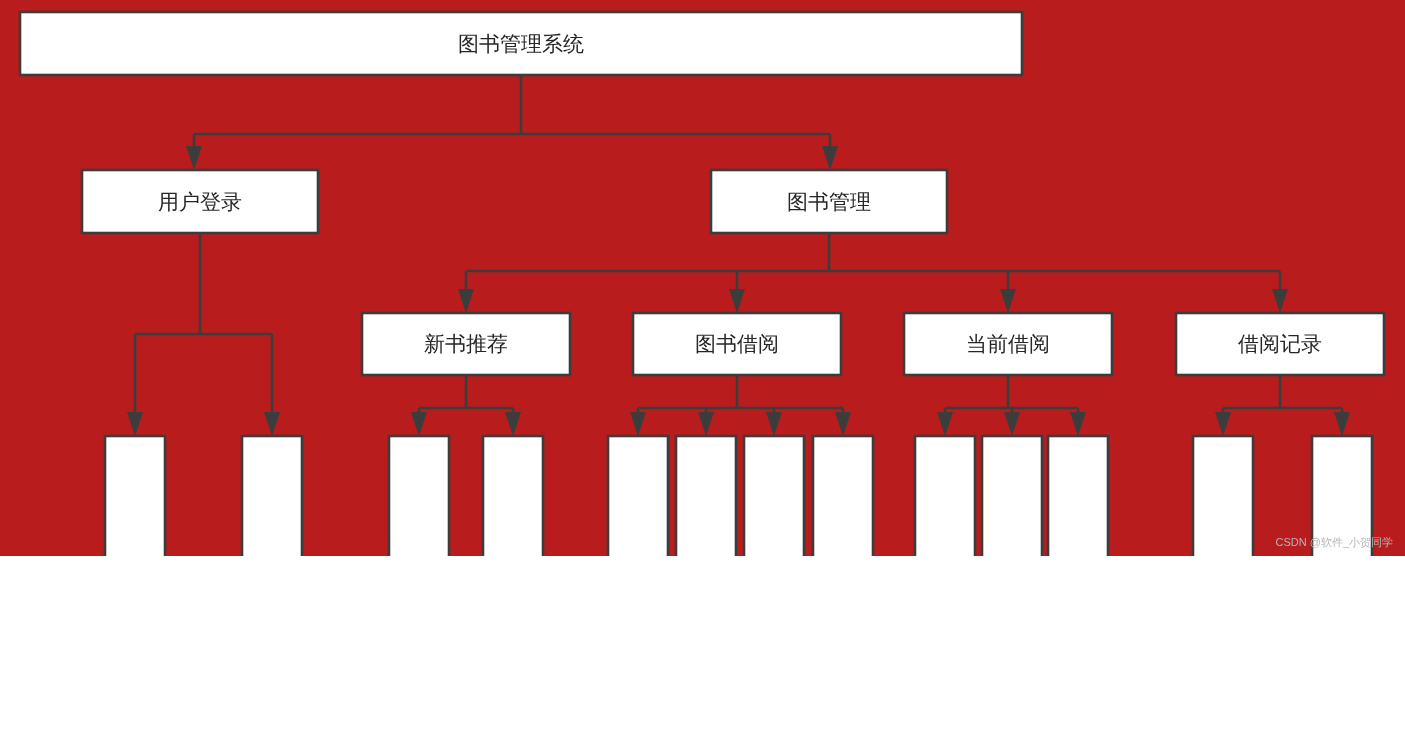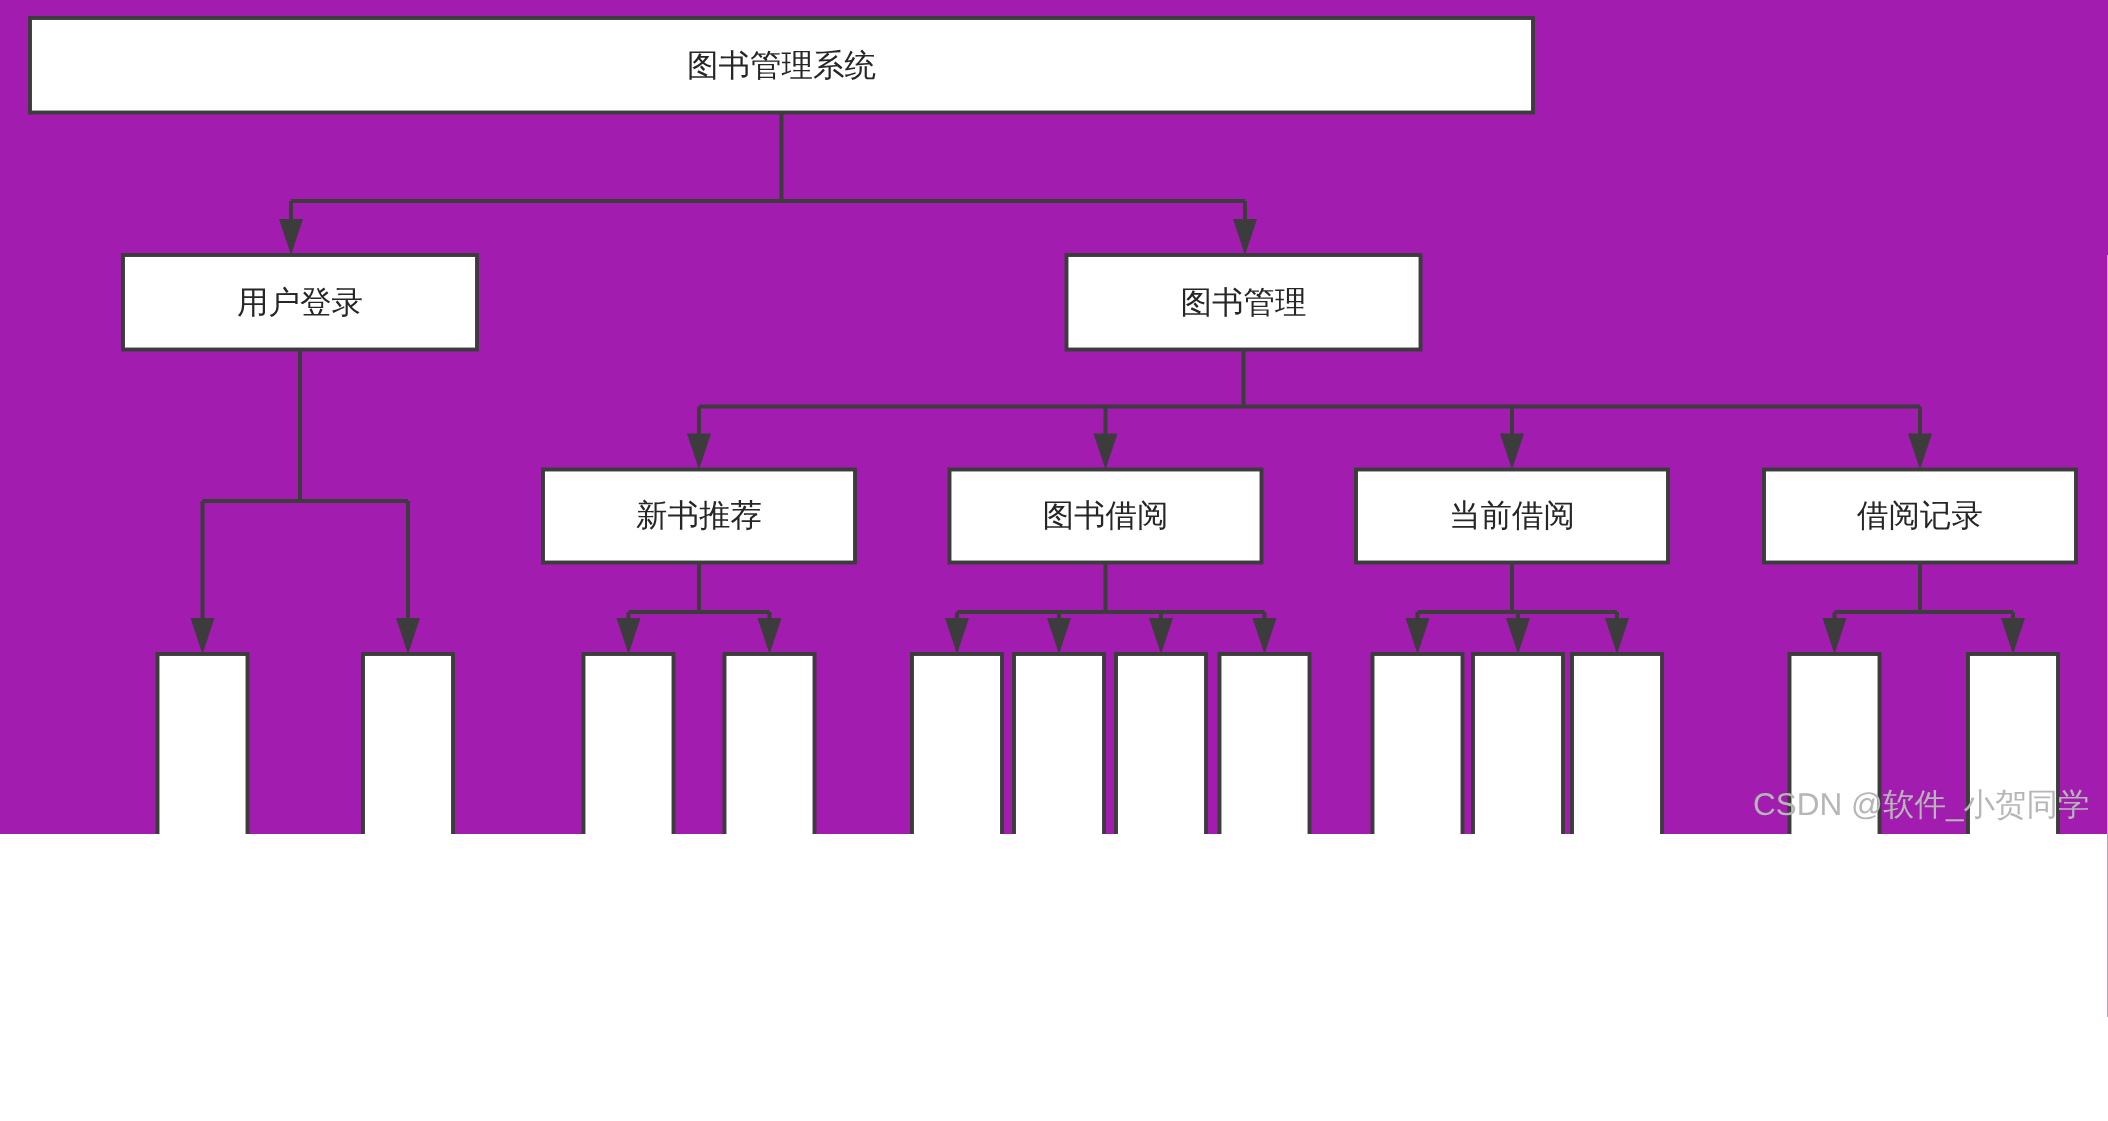--- a/index.html
+++ b/index.html
@@ -8,21 +8,21 @@
     padding: 0;
     background: #ffffff;
   }
   body {
     font-family: "Liberation Sans", "DejaVu Sans", sans-serif;
   }
   #diagram-root {
     position: relative;
     width: 1405px;
     height: 556px;
-    background: #a21caf;
+    background: #b91c1c;
     overflow: hidden;
   }
   svg#tree-svg {
     position: absolute;
     top: 0;
     left: 0;
     width: 1405px;
     height: 747px;
     display: block;
   }
@@ -54,21 +54,21 @@
     font-size: 21px;
     writing-mode: vertical-rl;
     text-orientation: upright;
     letter-spacing: 1.5px;
   }
   .watermark {
     position: absolute;
     right: 12px;
     bottom: 6px;
     font-family: "Liberation Sans", "DejaVu Sans", sans-serif;
-    font-size: 21px;
+    font-size: 11px;
     color: #b6b6b6;
     white-space: nowrap;
     pointer-events: none;
     user-select: none;
   }
 </style>
 </head>
 <body>
 
 <div id="diagram-root">

